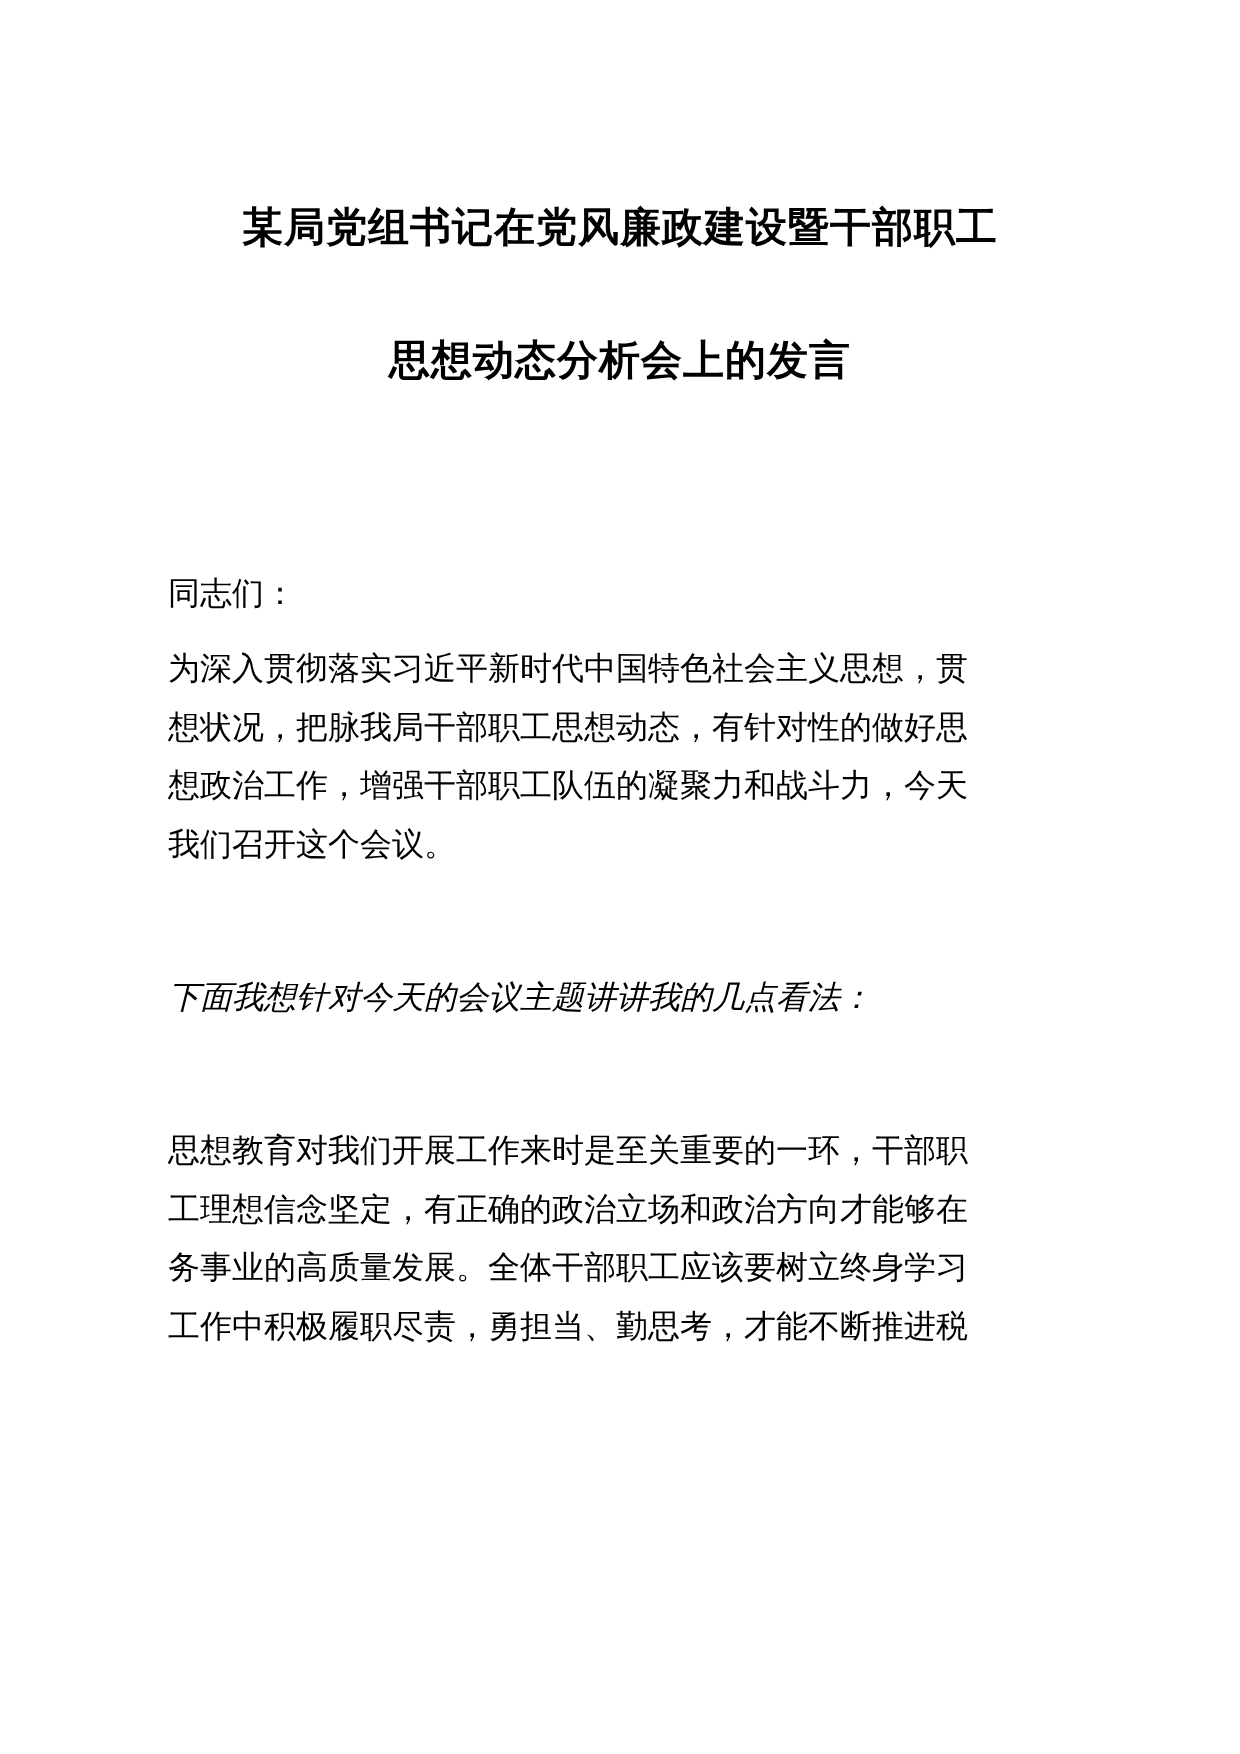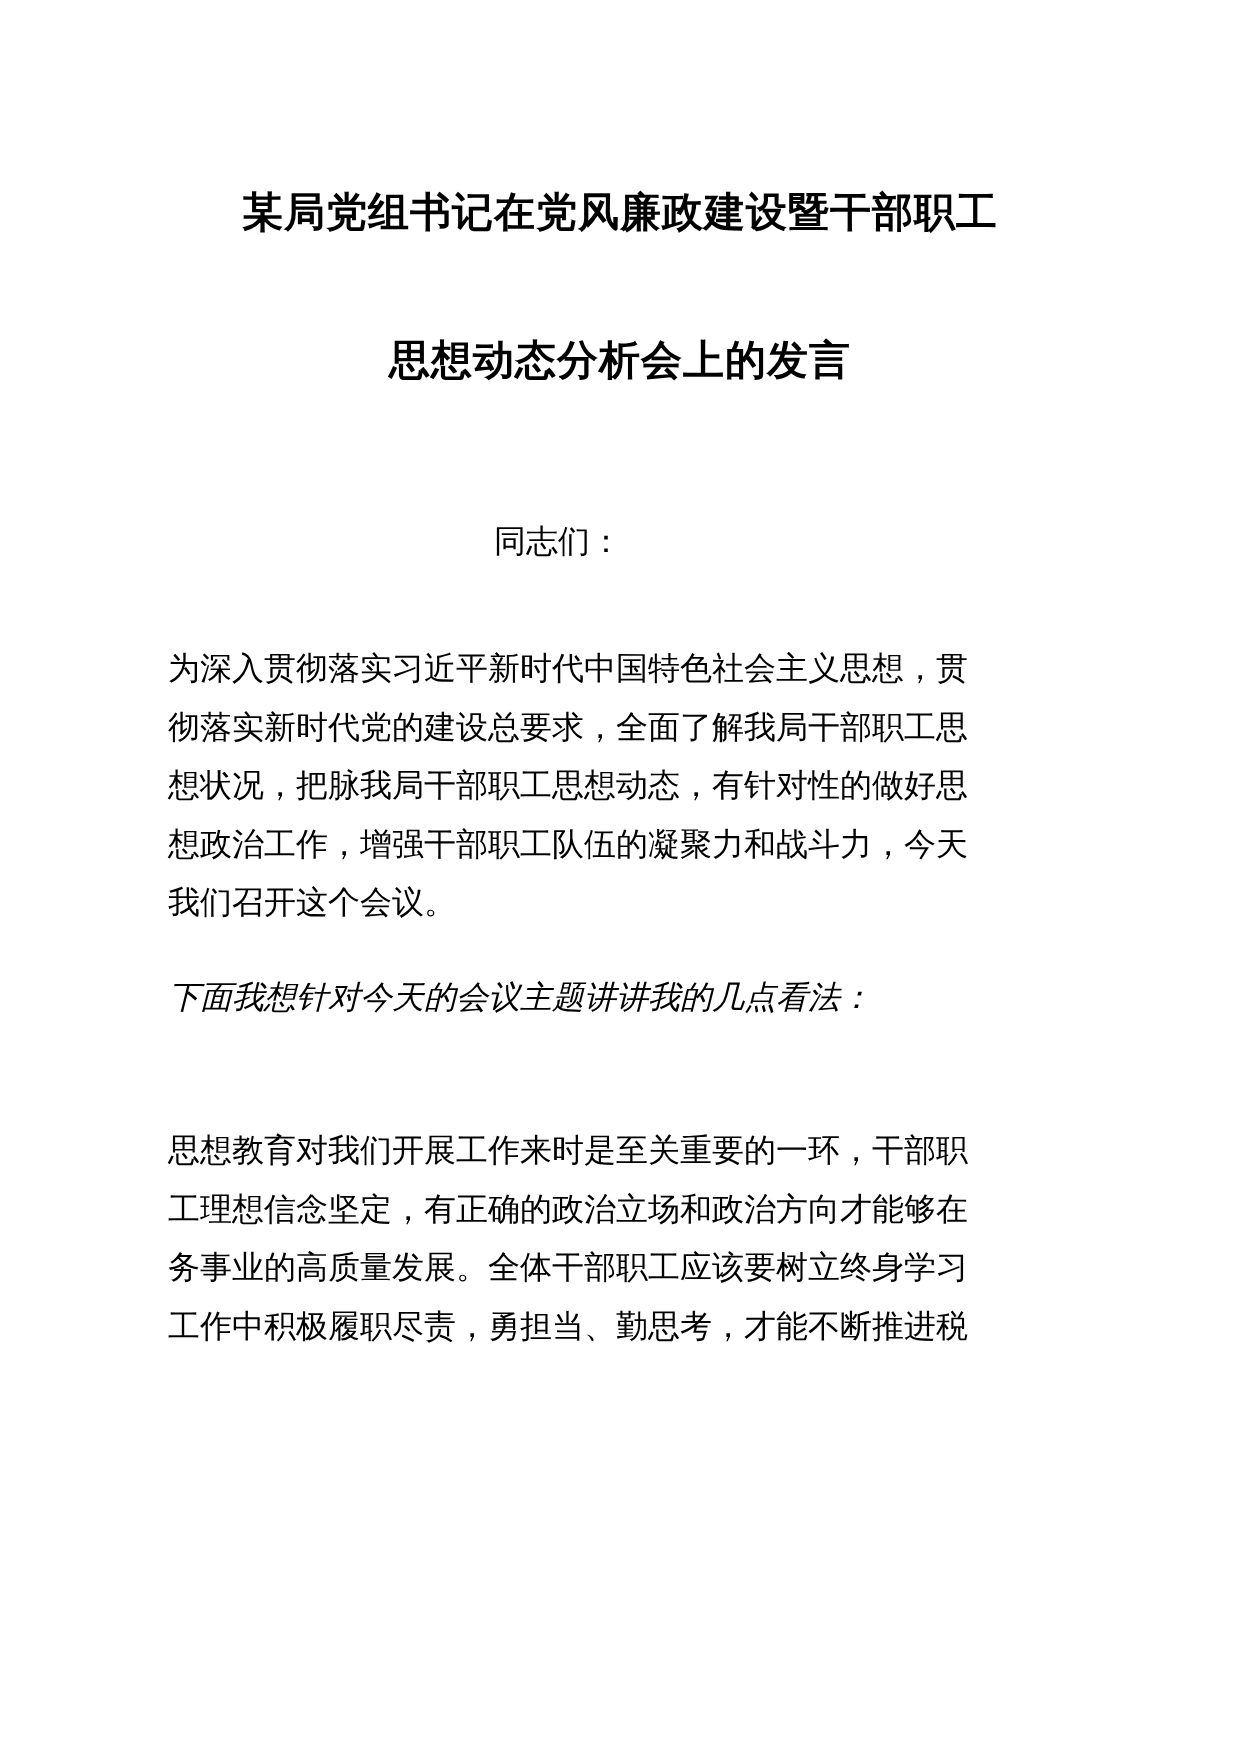--- a/index.html
+++ b/index.html
@@ -1,40 +1,39 @@
 <!DOCTYPE html>
 <html><head>
   <meta charset="utf-8">
   <style>
     html, body { margin: 0; padding: 0; background: #ffffff; }
     body { width: 1240px; height: 1754px; position: relative; overflow: hidden; font-family: "DejaVu Sans", "Liberation Sans", sans-serif; color: #000; }
     .title { position: absolute; left: 0; width: 1240px; text-align: center; font-size: 41px; font-weight: bold; letter-spacing: 1px; line-height: 1; }
-    .title.l1 { top: 192px; text-align: center; }
+    .title.l1 { top: 207px; text-align: center; }
     .title.l2 { top: 340px; }
     .body { position: absolute; left: 168px; width: 780px; font-size: 32px; line-height: 58.5px; }
     .line { white-space: nowrap; display: block; height: 58.5px; }
-    .greet { top: 512px; text-align: center; }
+    .greet { top: 564px; }
     .p1 { top: 639px; }
     .p2 { top: 968px; font-style: italic; }
     .p3 { top: 1121px; }
   </style>
 </head>
 <body>
 
 <div>
   <div class="title l1">某局党组书记在党风廉政建设暨干部职工</div>
   <div class="title l2">思想动态分析会上的发言</div>
 
   <div class="body greet">
     <span class="line">同志们：</span>
   </div>
 
   <div class="body p1">
     <span class="line">为深入贯彻落实习近平新时代中国特色社会主义思想，贯</span>
-    <span class="line">彻落实新时代党的建设总要求，全面了解我局干部职工思</span>
     <span class="line">想状况，把脉我局干部职工思想动态，有针对性的做好思</span>
     <span class="line">想政治工作，增强干部职工队伍的凝聚力和战斗力，今天</span>
     <span class="line">我们召开这个会议。</span>
   </div>
 
   <div class="body p2">
     <span class="line">下面我想针对今天的会议主题讲讲我的几点看法：</span>
   </div>
 
   <div class="body p3">

